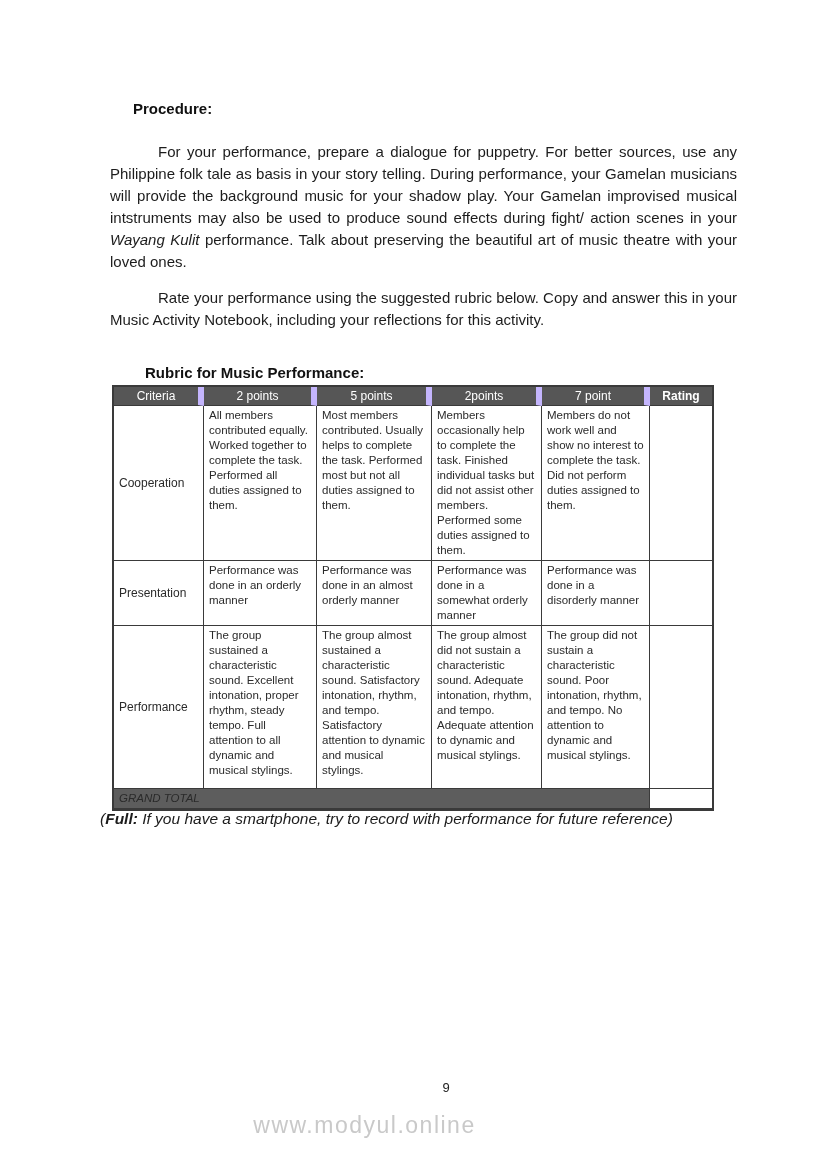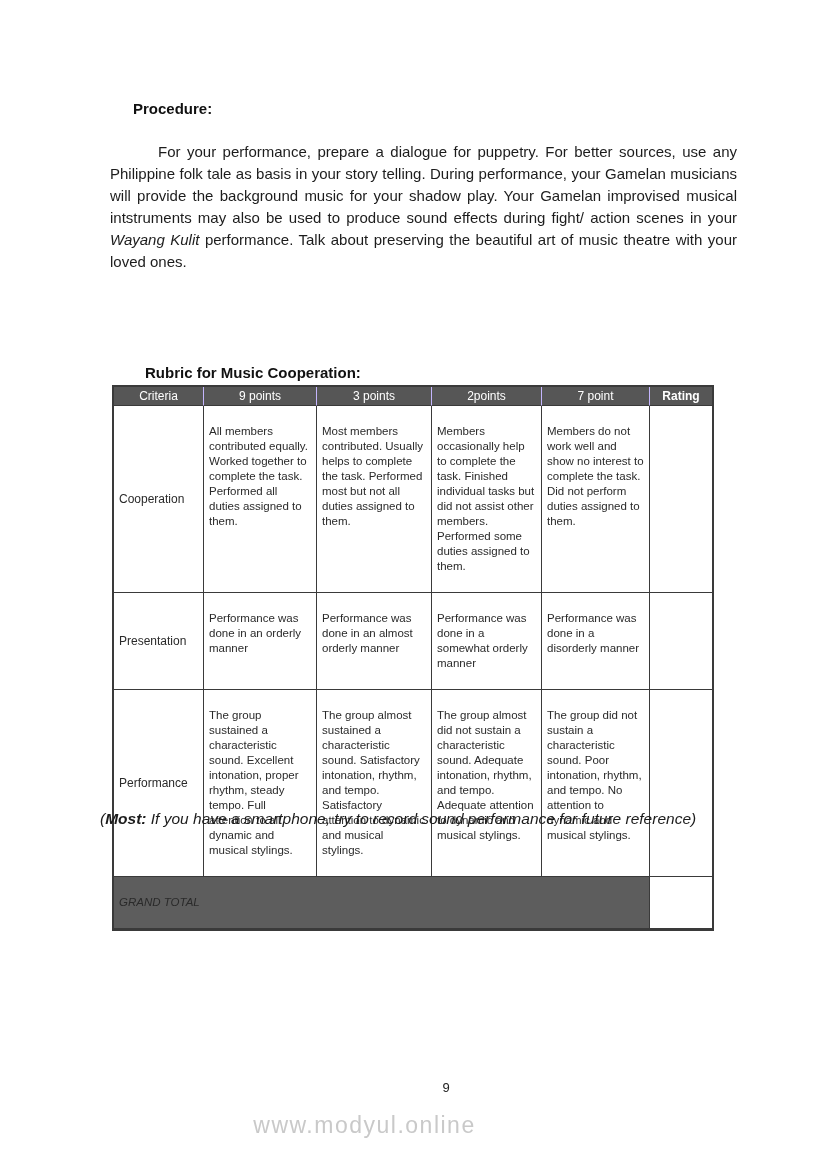--- a/index.html
+++ b/index.html
@@ -40,35 +40,35 @@
     width: 598px;
     border-collapse: separate;
     border-spacing: 0;
     table-layout: fixed;
     border: 2px solid #3a3a3a;
     font-size: 11.5px;
   }
   table.rubric td, table.rubric th {
     border-right: 1px solid #3a3a3a;
     border-bottom: 1px solid #3a3a3a;
-    padding: 18px 5px;
+    padding: 2px 5px;
     vertical-align: top;
     text-align: left;
     font-weight: normal;
     line-height: 15px;
     color: #2a2a2a;
     overflow: hidden;
   }
   table.rubric td:last-child, table.rubric th:last-child { border-right: none; }
   table.rubric tr.hdr th {
     background: #565656;
     color: #ffffff;
     text-align: center;
     vertical-align: middle;
-    border-right: 1px solid #c4b5fd;
+    border-right: 6px solid #c4b5fd;
     border-bottom: 1px solid #3a3a3a;
     height: 16px;
     padding: 1px 2px;
     font-size: 12px;
   }
   table.rubric tr.hdr th:last-child { border-right: none; font-weight: bold; }
   th.crit {
     text-align: center;
     vertical-align: middle !important;
     font-size: 12px;
@@ -115,37 +115,38 @@
 </style>
 </head>
 <body>
 
 <div class="page">
 
   <div class="abs heading">Procedure:</div>
 
   <p class="abs bodypara" id="para1"><span>For your performance, prepare a dialogue for puppetry. For better sources, use any Philippine folk tale as basis in your story telling.  During performance, your Gamelan musicians will provide the background music for your shadow play. Your Gamelan improvised musical intstruments may also be used to produce sound effects during fight/ action scenes in your </span><i>Wayang Kulit</i><span> performance. Talk about preserving the beautiful art of music theatre with your loved ones.</span></p>
 
+  <p class="abs bodypara" id="para2">Rate your performance using the suggested rubric below. Copy and answer this in your Music Activity Notebook, including your reflections for this activity.</p>
 
-  <div class="abs rubric-title">Rubric for Music Cooperation:</div>
+  <div class="abs rubric-title">Rubric for Music Performance:</div>
 
   <table class="rubric">
     <colgroup>
       <col style="width:90px">
         <col style="width:113px">
         <col style="width:115px">
         <col style="width:110px">
         <col style="width:108px">
         <col style="width:62px">
     </colgroup>
     <tbody>
       <tr class="hdr">
         <th>Criteria</th>
-        <th>9 points</th>
-        <th>3 points</th>
+        <th>2 points</th>
+        <th>5 points</th>
         <th>2points</th>
         <th>7 point</th>
         <th>Rating</th>
       </tr>
       <tr class="row-coop">
         <th class="crit">Cooperation</th>
         <td>All members contributed equally. Worked together to complete the task. Performed all duties assigned to them.</td>
         <td>Most members contributed. Usually helps to complete the task. Performed most but not all duties assigned to them.</td>
         <td>Members occasionally help to complete the task. Finished individual tasks but did not assist other members. Performed some duties assigned to them.</td>
         <td>Members do not work well and show no interest to complete the task. Did not perform duties assigned to them.</td>
@@ -167,19 +168,19 @@
         <td>The group did not sustain a characteristic sound. Poor intonation, rhythm, and tempo. No attention to dynamic and musical stylings.</td>
         <td class="rating-cell"></td>
       </tr>
       <tr class="ftr">
         <td class="grand" colspan="5">GRAND TOTAL</td>
         <td class="rating-cell"></td>
       </tr>
     </tbody>
   </table>
 
-  <p class="abs note"><i>(</i><b><i>Most:</i></b><i> If you have a smartphone, try to record sound performance for future reference)</i></p>
+  <p class="abs note"><i>(</i><b><i>Full:</i></b><i> If you have a smartphone, try to record with performance for future reference)</i></p>
 
   <div class="abs page-number">9</div>
 
   <div class="abs watermark">www.modyul.online</div>
 
 </div>
 
 </body></html>

